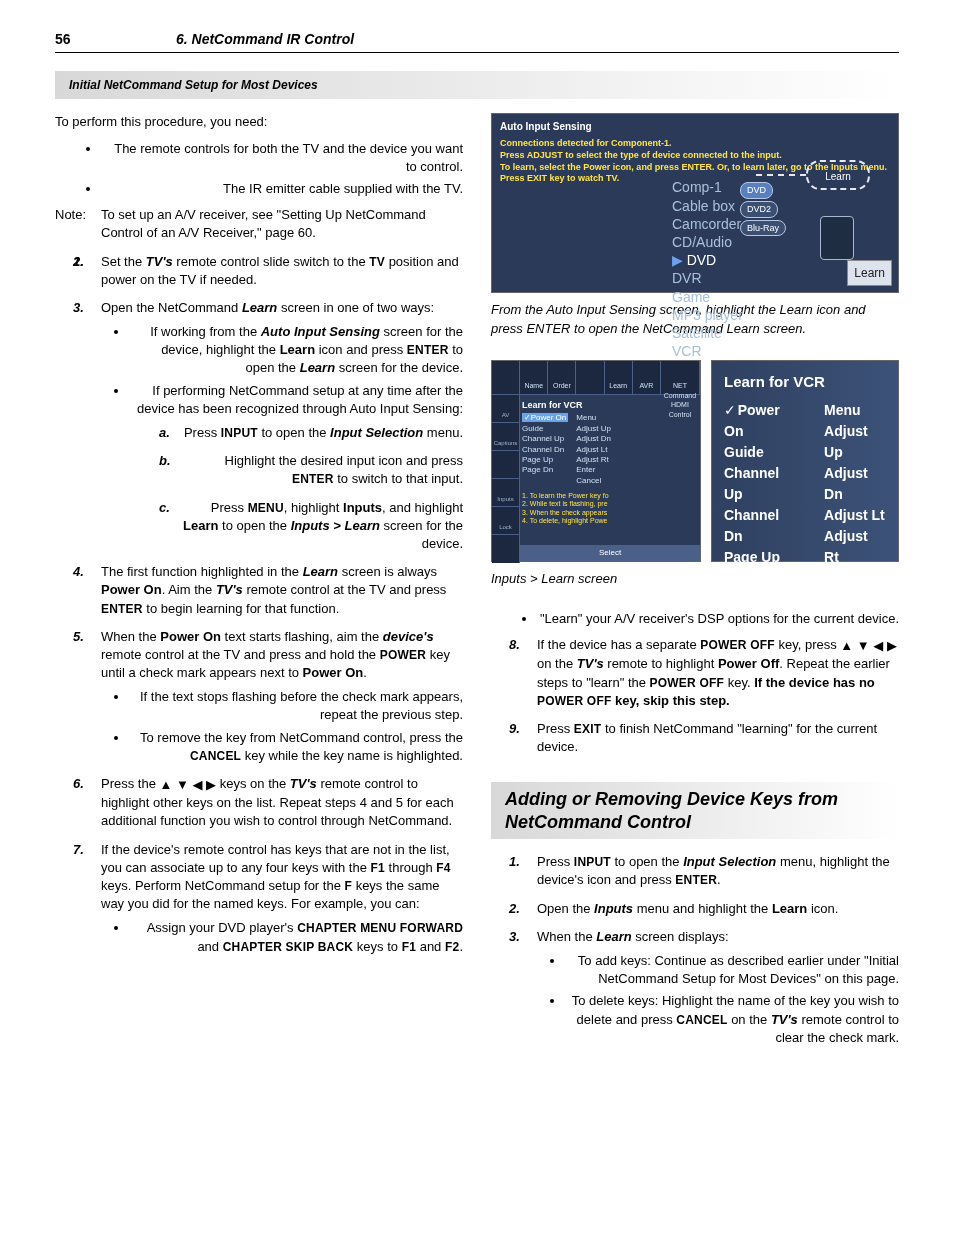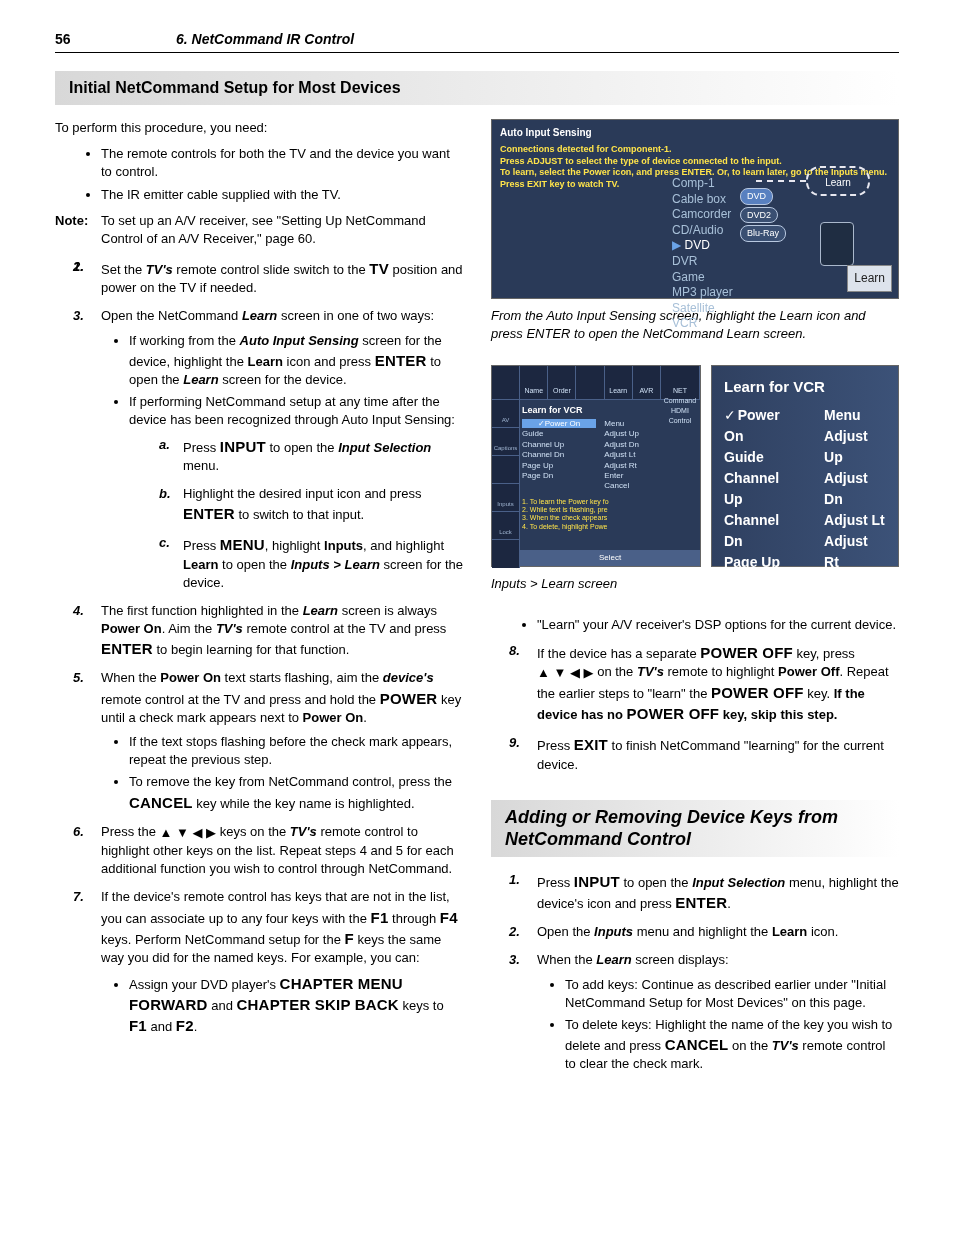--- a/index.html
+++ b/index.html
@@ -16,60 +16,61 @@
     display: flex;
     border-bottom: 1px solid #000;
     padding-bottom: 2px;
     margin-bottom: 18px;
   }
   .header-line .pagenum { font-weight: bold; font-size: 14px; width: 95px; }
   .header-line .chapter { font-weight: bold; font-style: italic; font-size: 14px; margin-left: 26px; }
   .section-title {
     background: linear-gradient(to right, #d8d8d8, #fff);
     font-weight: bold;
-    font-size: 16px;
+    font-style: italic;
+    font-size: 12px;
     padding: 6px 14px;
     margin-bottom: 14px;
   }
   .columns { display: flex; gap: 28px; }
   .col { flex: 1; min-width: 0; }
   .col-right { flex: 1; min-width: 0; }
   p { margin-bottom: 8px; }
   ul { list-style: disc; padding-left: 46px; margin-bottom: 8px; }
-  ul li { margin-bottom: 4px; }
+  ul li { margin-bottom: 4px; text-align: right; }
   ol { list-style: none; padding-left: 0; }
   ol > li { position: relative; padding-left: 46px; margin-bottom: 10px; }
   ol > li .num { position: absolute; left: 18px; font-weight: bold; font-style: italic; color: #000; }
   ol > li ul { padding-left: 28px; margin-top: 6px; }
   ol.sublist { padding-left: 0; margin-top: 6px; }
   ol.sublist > li { padding-left: 54px; }
   ol.sublist > li .sub { position: absolute; left: 30px; font-weight: bold; font-style: italic; }
   .note-row { display: flex; margin-bottom: 10px; padding-left: 0; }
-  .note-row .label { font-weight: bold; width: 46px; flex-shrink: 0; }
+  .note-row .label { font-weight: normal; width: 46px; flex-shrink: 0; }
   .note-row .text { flex: 1; }
   .bold { font-weight: bold; }
   .bi { font-weight: bold; font-style: italic; }
-  .sc { font-family: Arial, Helvetica, sans-serif; font-size: 15px; font-weight: bold; letter-spacing: 0.2px; }
+  .sc { font-family: Arial, Helvetica, sans-serif; font-size: 12px; font-weight: bold; letter-spacing: 0.2px; }
 
   
   .arrow { display:inline-block; vertical-align: -1px; }
 
   
   .fig {
     border: 1px solid #666;
     background: #2a3a58;
     color: #dfe6f0;
     font-size: 10px;
     position: relative;
     margin-bottom: 8px;
   }
   .fig1 { height: 180px; padding: 6px 8px; }
   .fig1 .ais-title { color: #fff; font-weight: bold; font-size: 10px; margin-bottom: 4px; }
   .fig1 .yellow { color: #ffe44a; font-weight: bold; font-size: 9px; line-height: 1.3; }
-  .fig1 .devlist { position: absolute; left: 180px; top: 56px; color: #a8c0d8; font-size: 12px; line-height: 1.3; }
+  .fig1 .devlist { position: absolute; left: 180px; top: 64px; color: #a8c0d8; font-size: 14px; line-height: 1.3; }
   .fig1 .devlist .sel { color: #fff; }
   .fig1 .devlist .tri { color: #6aa3e8; }
   .fig1 .ovals { position: absolute; left: 248px; top: 68px; }
   .oval { border: 1px solid #b8c8e0; background: #3a4f72; color:#fff; font-size:9px; padding:1px 6px; border-radius:8px; display:inline-block; margin-bottom:2px; }
   .oval.hl { background:#5880c0; }
   .fig1 .dashed-oval { position:absolute; right: 28px; top: 46px; width: 64px; height: 30px; border: 2px dashed #e8e8f0; border-radius: 14px; text-align:center; color:#fff; font-size:10px; padding-top:8px; }
   .fig1 .dashed-line { position:absolute; right: 92px; top: 60px; width: 50px; border-top: 2px dashed #e8e8f0; }
   .fig1 .learn-callout { position:absolute; right:6px; bottom:6px; background:#dde3ec; color:#222; border:1px solid #888; font-size:12px; padding:4px 6px; }
   .fig1 .remote-icon { position:absolute; right: 44px; bottom: 32px; width: 34px; height: 44px; border: 1px solid #aab8cc; border-radius: 4px; background: #1f2d42; }
   .caption { font-style: italic; color: #000; font-size: 13px; margin-bottom: 22px; }
@@ -77,21 +78,21 @@
   .fig2wrap { display:flex; gap: 10px; align-items: flex-start; margin-bottom:8px; }
   .fig2 { width: 210px; height: 202px; background:#2a3a58; border:1px solid #666; position:relative; font-size:8px; color:#cfe0f4; padding:0; }
   .fig2 .toprow { height: 34px; background:#1c2740; border-bottom:1px solid #4a6088; display:flex; }
   .fig2 .toprow div { flex:1; border-right:1px solid #4a6088; text-align:center; padding-top:20px; font-size:7px; }
   .fig2 .leftcol { position:absolute; left:0; top:34px; width:28px; height:168px; background:#1c2740; border-right:1px solid #4a6088; }
   .fig2 .leftcol div { height:28px; border-bottom:1px solid #4a6088; text-align:center; font-size:6px; padding-top:16px; color:#9fb4d0; }
   .fig2 .main { position:absolute; left:30px; top:36px; right:4px; }
   .fig2 .learn-title { color:#fff; font-weight:bold; font-size:9px; margin:2px 0 2px 0;}
   .fig2 .opts { display:flex; gap: 8px; }
   .fig2 .opts .colA, .fig2 .opts .colB { font-size:8px; line-height:1.3; }
-  .fig2 .opts .colA .hl { background:#6aa3e8; color:#fff; padding:0 16px; }
+  .fig2 .opts .colA .hl { background:#6aa3e8; color:#fff; padding:0 2px; }
   .fig2 .instr { font-size:7px; color:#fff; margin-top:6px; line-height:1.2; }
   .fig2 .instr .y { color:#ffe44a; }
   .fig2 .botbar { position:absolute; bottom:0; left:28px; right:0; height:16px; background:#4a6088; color:#fff; font-size:8px; text-align:center; padding-top:2px; }
 
   .fig2zoom { flex:1; background: linear-gradient(to right, #2f4060, #3c5278); border:1px solid #666; color:#fff; padding: 10px 12px; font-size: 14px; height: 202px; }
   .fig2zoom .zt { font-weight: bold; margin-bottom: 8px; font-size: 15px; }
   .fig2zoom .zcols { display: flex; gap: 26px; }
   .fig2zoom .zcols div { line-height: 1.5; font-size: 14px; font-weight: bold; }
   .fig2zoom .chk::before { content: "✓"; margin-right: 2px; font-weight: normal; }
 

